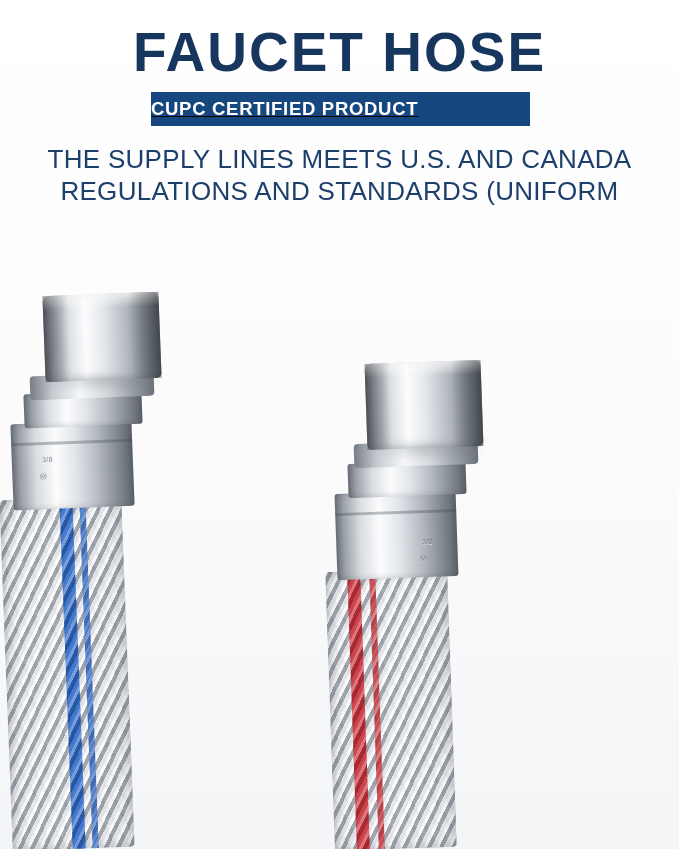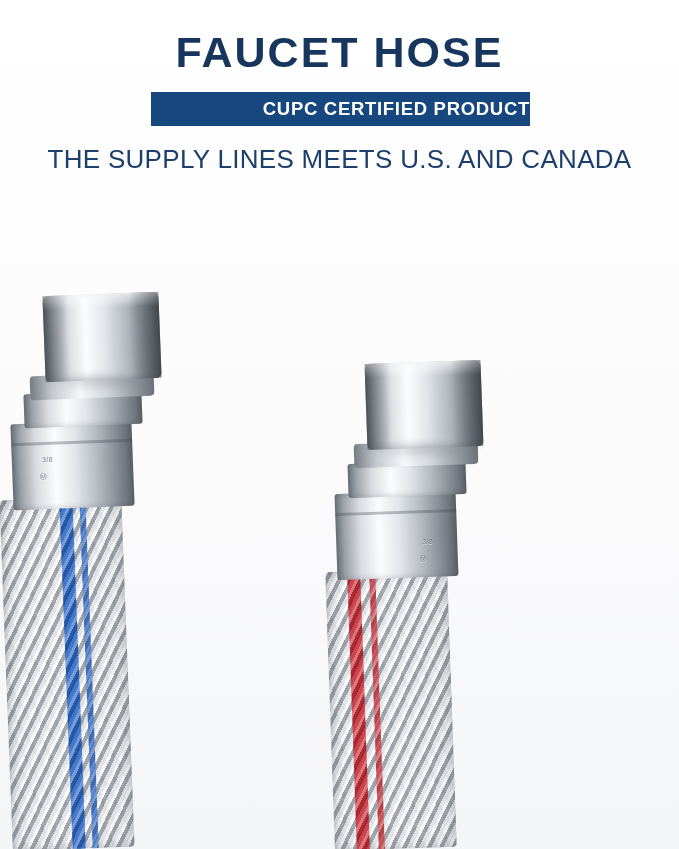--- a/index.html
+++ b/index.html
@@ -18,37 +18,38 @@
     background: linear-gradient(180deg, #ffffff 0%, #fbfbfc 55%, #f4f5f7 100%);
   }
 
   
   .headline {
     position: absolute;
     left: 0;
     top: 26px;
     width: 679px;
     text-align: center;
-    font-size: 43px;
+    font-size: 55px;
     line-height: 52px;
     letter-spacing: 2.0px;
     font-weight: bold;
     color: #16365e;
     white-space: nowrap;
   }
   .badge {
     position: absolute;
     left: 151px;
     top: 92px;
     width: 379px;
     height: 34px;
     background: #16477f;
     display: flex;
     align-items: center;
-    justify-content: flex-end;
+    justify-content: flex-start;
+    text-decoration: underline;
   }
   .badge-label {
     color: #ffffff;
     font-size: 18.5px;
     font-weight: bold;
     letter-spacing: 0.7px;
     white-space: nowrap;
   }
   .subcopy {
     position: absolute;
@@ -189,20 +190,21 @@
 <div id="page">
 
   <div class="headline">FAUCET HOSE</div>
 
   <div class="badge">
     <span class="badge-label">CUPC CERTIFIED PRODUCT</span>
   </div>
 
   <div class="subcopy">
     <span class="ln">THE SUPPLY LINES MEETS U.S. AND CANADA</span>
+    <span class="ln">REGULATIONS AND STANDARDS (UNIFORM</span>
   </div>
 
   <div class="photo">
 
     <div class="hose" style="left:0px; top:0px; width:240px; height:579px;">
 
       <div class="braid" style="left:6px; top:228px; width:122px; height:351px; transform: rotate(-2.2deg);">
         <div class="stripe blue" style="left:60px; width:13px;"></div>
         <div class="stripe blue thin" style="left:80px; width:6px;"></div>
       </div>

